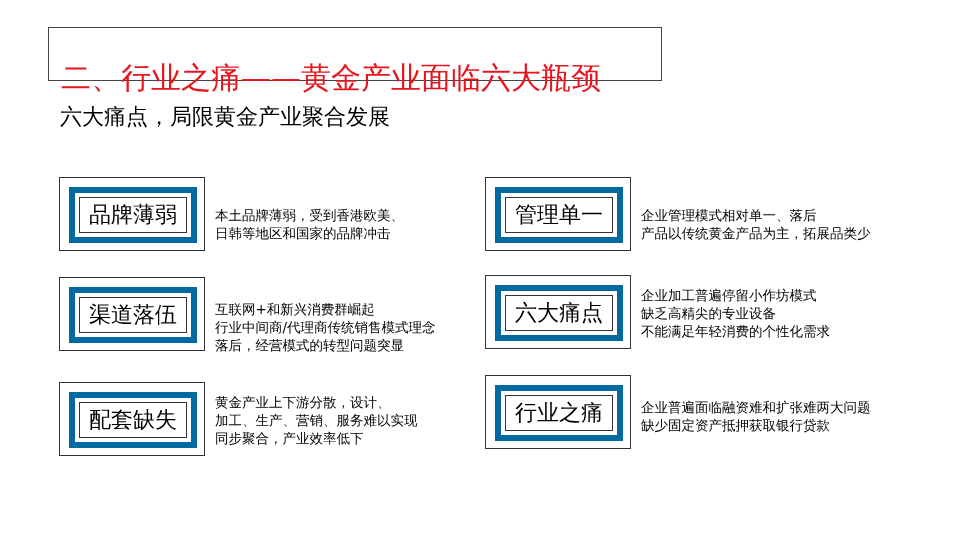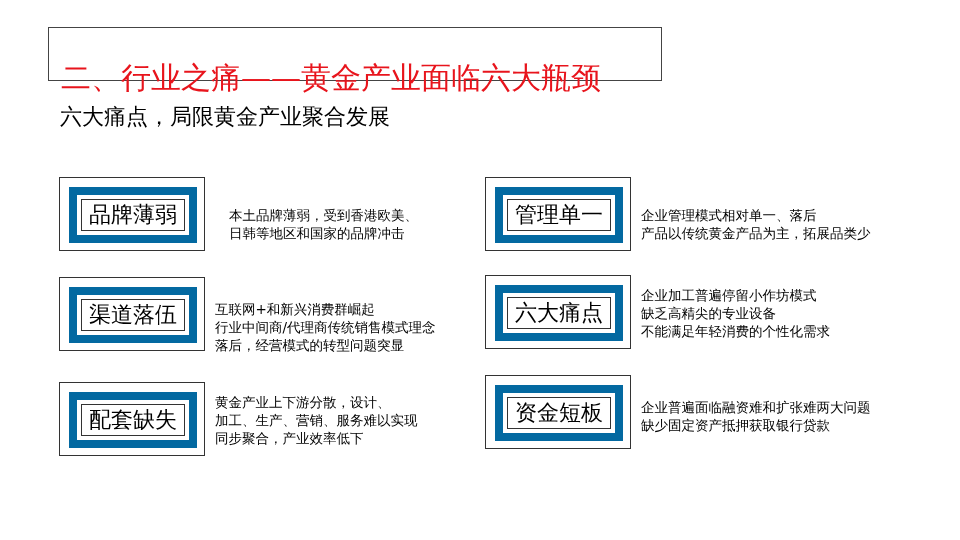--- a/index.html
+++ b/index.html
@@ -21,21 +21,21 @@
     position: absolute; left: 60px; top: 106px; font-size: 22px; line-height: 22px;
     font-family: "DejaVu Serif", "Liberation Serif", serif; white-space: nowrap;
   }
   .card { position: absolute; }
   .outer {
     position: absolute; left: 0; top: 0; width: 146px; height: 74px;
     border: 1px solid #333; box-sizing: border-box;
   }
   .thick {
     position: absolute; left: 9px; top: 9px; width: 128px; height: 56px;
-    border: 8px solid #0369a1; box-sizing: border-box;
+    border: 6px solid #0369a1; box-sizing: border-box;
   }
   .thin {
     position: absolute; left: 4px; top: 4px; right: 4px; bottom: 4px;
     border: 1px solid #333;
     display: flex; align-items: center; justify-content: center;
   }
   .label {
     font-size: 22px; line-height: 26px; white-space: nowrap;
     font-family: "DejaVu Serif", "Liberation Serif", serif;
   }
@@ -56,21 +56,21 @@
 
 <div class="card" style="left:59px; top:177px;">
   <div class="outer">
     <div class="thick">
       <div class="thin">
         <span class="label">品牌薄弱</span>
       </div>
     </div>
   </div>
 </div>
-<div class="desc" style="left:215px; top:206px;margin-left:14px;">
+<div class="desc" style="left:215px; top:206px;">
   <div>本土品牌薄弱，受到香港欧美、</div>
   <div>日韩等地区和国家的品牌冲击</div>
 </div>
 
 <div class="card" style="left:59px; top:277px;">
   <div class="outer">
     <div class="thick">
       <div class="thin">
         <span class="label">渠道落伍</span>
       </div>
@@ -124,21 +124,21 @@
 <div class="desc" style="left:641px; top:286px;">
   <div>企业加工普遍停留小作坊模式</div>
   <div>缺乏高精尖的专业设备</div>
   <div>不能满足年轻消费的个性化需求</div>
 </div>
 
 <div class="card" style="left:485px; top:375px;">
   <div class="outer">
     <div class="thick">
       <div class="thin">
-        <span class="label">资金短板</span>
+        <span class="label">行业之痛</span>
       </div>
     </div>
   </div>
 </div>
 <div class="desc" style="left:641px; top:398px;">
   <div>企业普遍面临融资难和扩张难两大问题</div>
   <div>缺少固定资产抵押获取银行贷款</div>
 </div>
 
 </body></html>

